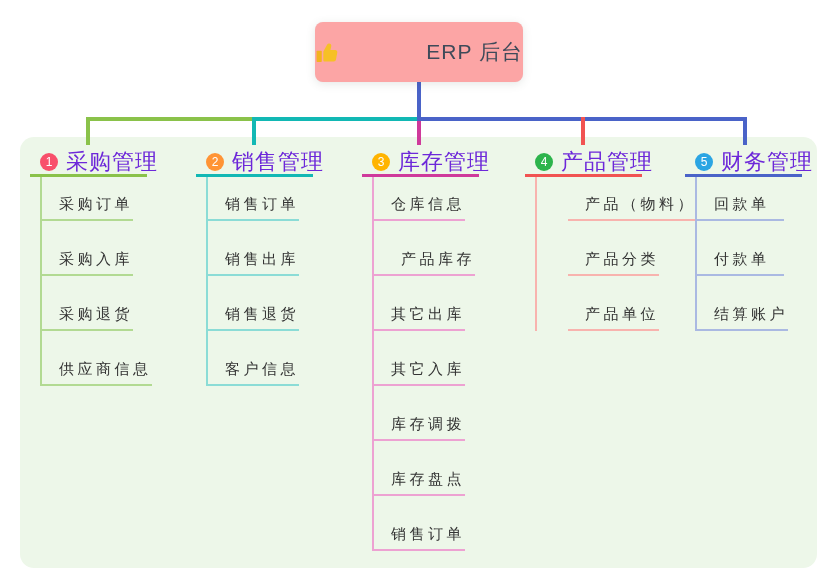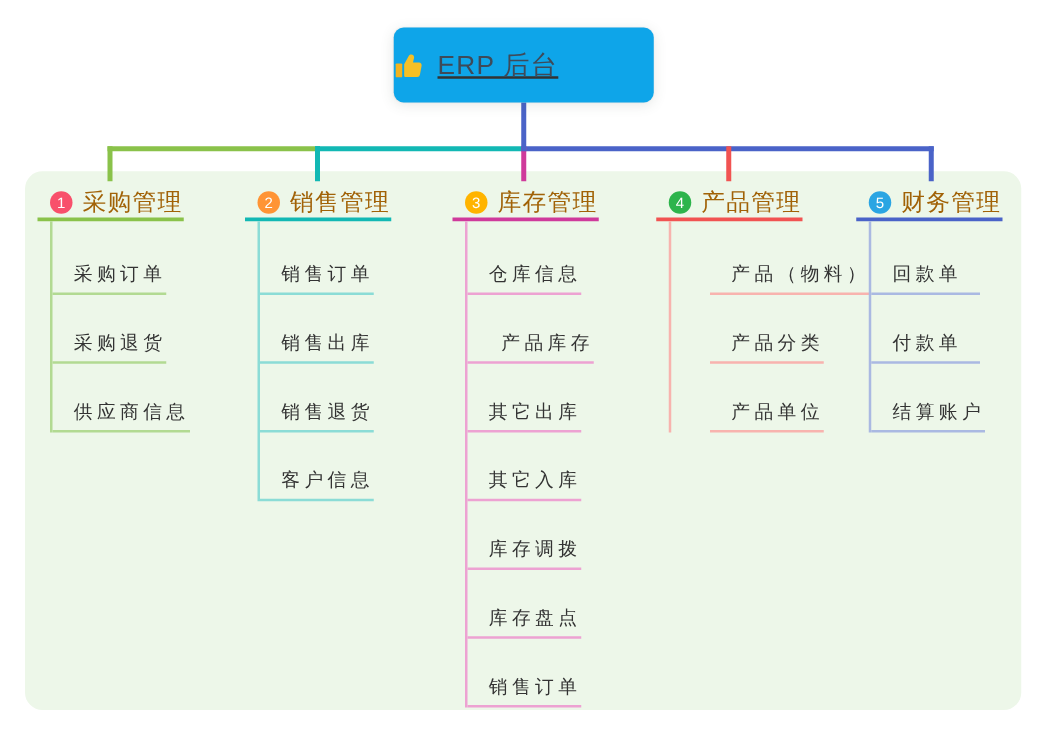--- a/index.html
+++ b/index.html
@@ -13,28 +13,27 @@
     width:839px; height:588px;
     background:#ffffff;
     overflow:hidden;
   }
 
   
   .root-card {
     position:absolute;
     left:315px; top:22px;
     width:208px; height:60px;
-    background:#0ea5e9;
+    background:#fca5a5;
     border-radius:8px;
     box-shadow:0 2px 10px rgba(60,80,60,0.13), 0 0 1px rgba(0,0,0,0.06);
-    display:flex; align-items:center; justify-content:flex-start;
+    display:flex; align-items:center; justify-content:space-between;
     gap:10px;
     cursor:pointer;
     z-index:5;
-    text-decoration:underline;
   }
   .root-card .thumb { width:25px; height:25px; display:block; }
   .root-label {
     font-size:21px;
     color:#3e4a59;
     letter-spacing:1px;
     white-space:nowrap;
   }
 
   
@@ -67,23 +66,23 @@
   .badge {
     flex:0 0 auto;
     width:18px; height:18px;
     border-radius:50%;
     color:#fff;
     font-size:12px;
     line-height:18px;
     text-align:center;
   }
   .branch-title .t-label {
-    font-size:19px;
+    font-size:22px;
     letter-spacing:1px;
-    color:#a16207;
+    color:#6d28d9;
   }
   .items {
     display:flex;
     flex-direction:column;
     align-items:flex-start;
     margin-left:10px;
     border-left:2px solid #ccc;
   }
   .item {
     height:55px;
@@ -91,21 +90,21 @@
     align-items:flex-end;
     padding:0 0 5px 17px;
     border-bottom:2px solid #ccc;
     font-size:15px;
     letter-spacing:3.5px;
     color:#333;
     white-space:nowrap;
     min-width:87px;
     cursor:pointer;
   }
-  .item:first-child { height:59px; }
+  .item:first-child { height:44px; }
 </style>
 </head>
 <body>
 
 <div id="stage">
 
   <div class="root-card">
     <svg class="thumb" viewBox="0 0 24 24" aria-hidden="true">
       <path d="M2.2 10.3h3.6c.4 0 .7.3.7.7v9.3c0 .4-.3.7-.7.7H2.2c-.4 0-.7-.3-.7-.7V11c0-.4.3-.7.7-.7z" fill="#f3b31e"></path>
       <path d="M8 20.6V11l3.6-6.5c.4-.7 1.1-1.1 1.9-1.1 1.4 0 2.4 1.3 2.1 2.6l-.8 3.6h4.6c1.3 0 2.2 1.2 2 2.4l-1.3 7a2.1 2.1 0 0 1-2.1 1.7H9a1 1 0 0 1-1-1z" fill="#f6c026"></path>
@@ -128,20 +127,21 @@
   <div class="panel"></div>
 
   <div id="branches">
       <div class="branch" style="left: 30px;">
         <div class="branch-title" style="border-bottom-color: rgb(138, 194, 74);">
           <span class="badge" style="background: rgb(248, 80, 107);">1</span>
           <span class="t-label">采购管理</span>
         </div>
         <div class="items" style="border-left-color: rgb(178, 218, 146);">
           <div class="item" style="border-bottom-color: rgb(178, 218, 146);">采购订单</div>
+          <div class="item" style="border-bottom-color: rgb(178, 218, 146);">采购入库</div>
           <div class="item" style="border-bottom-color: rgb(178, 218, 146);">采购退货</div>
           <div class="item" style="border-bottom-color: rgb(178, 218, 146);">供应商信息</div>
         </div>
       </div>
       <div class="branch" style="left: 196px;">
         <div class="branch-title" style="border-bottom-color: rgb(18, 184, 180);">
           <span class="badge" style="background: rgb(255, 148, 53);">2</span>
           <span class="t-label">销售管理</span>
         </div>
         <div class="items" style="border-left-color: rgb(139, 220, 214);">

